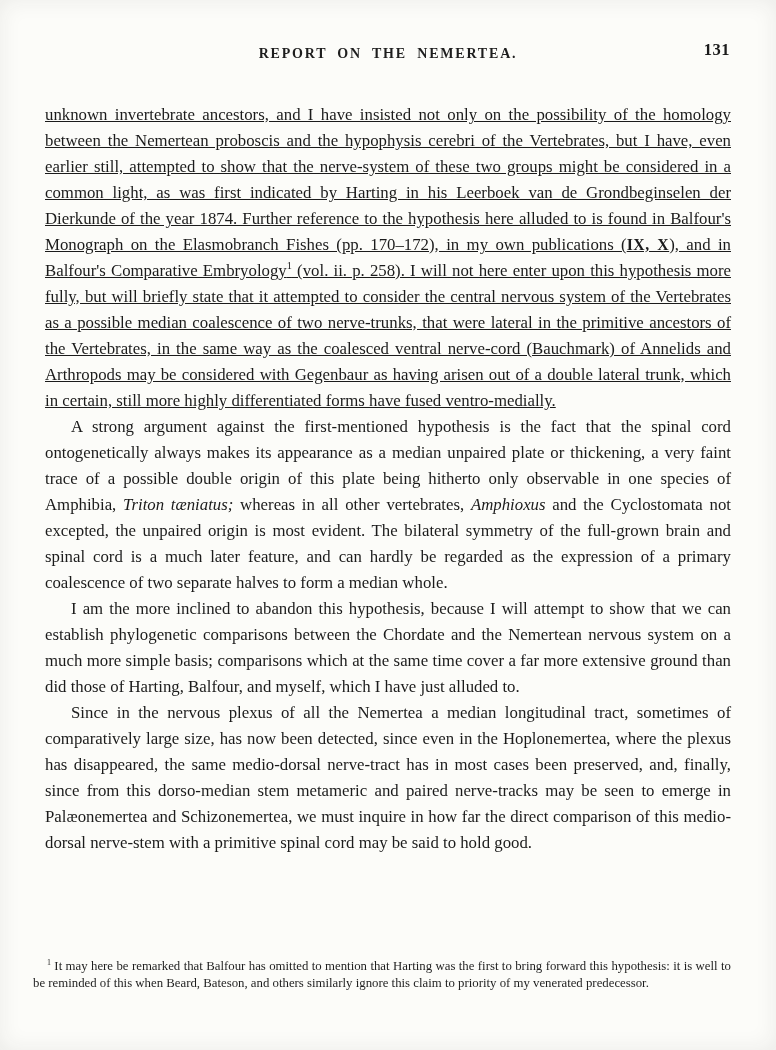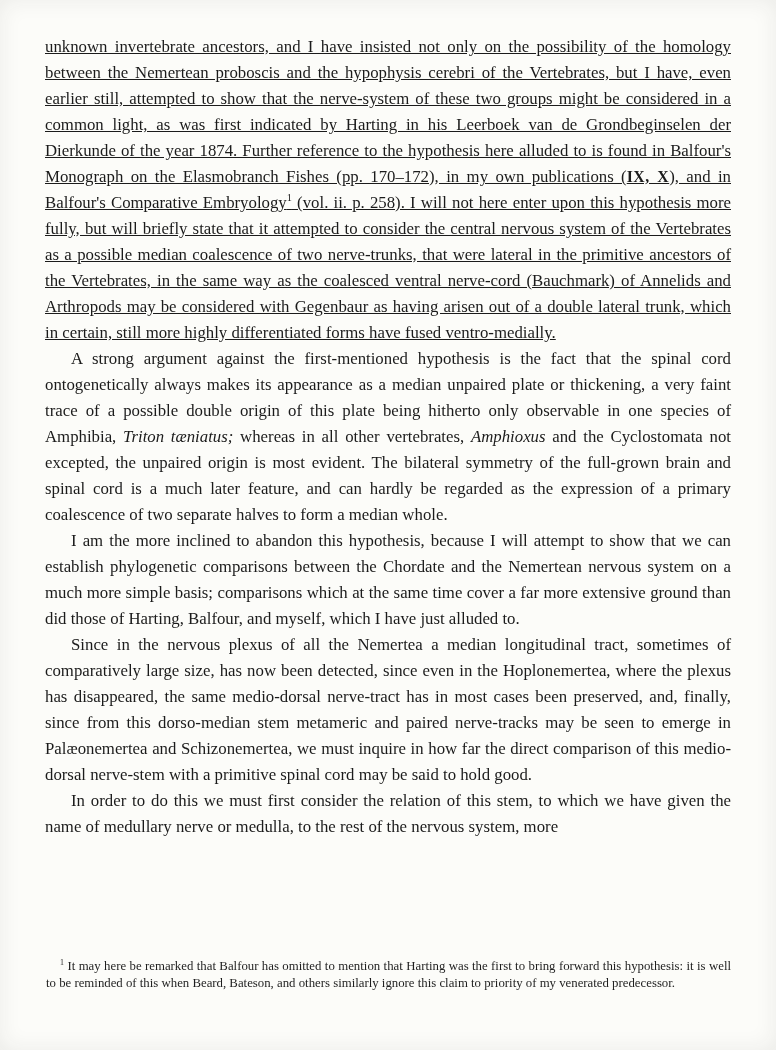--- a/index.html
+++ b/index.html
@@ -42,47 +42,50 @@
     line-height: 26px;
     text-align: justify;
   }
   .para { margin: 0; text-indent: 26px; }
   .para.no-indent { text-indent: 0; text-decoration: underline; }
   .italic { font-style: italic; }
   .sc { font-weight: bold; font-size: 0.94em; letter-spacing: 0.5px; }
   sup { font-size: 0.62em; line-height: 0; vertical-align: super; }
   .footnote {
     position: absolute;
-    left: 46px;
+    left: 33px;
     right: 45px;
     bottom: 58px;
     font-size: 12.8px;
     line-height: 17px;
     text-align: justify;
     color: #1e1e1e;
   }
   .footnote p { margin: 0; text-indent: 14px; }
 </style>
 </head>
 <body>
 
 <div class="page">
 
+  <header class="page-header">
+    <div class="running-title">REPORT ON THE NEMERTEA.</div>
+    <div class="page-number">131</div>
+  </header>
 
   <main class="body-text">
 
     <p class="para no-indent"><span>unknown invertebrate ancestors, and I have insisted not only on the possibility of the homology between the Nemertean proboscis and the hypophysis cerebri of the Vertebrates, but I have, even earlier still, attempted to show that the nerve-system of these two groups might be considered in a common light, as was first indicated by Harting in his Leerboek van de Grondbeginselen der Dierkunde of the year 1874. Further reference to the hypothesis here alluded to is found in Balfour's Monograph on the Elasmobranch Fishes (pp. 170–172), in my own publications (</span><span class="sc">IX, X</span><span>), and in Balfour's Comparative Embryology</span><sup>1</sup><span> (vol. ii. p. 258). I will not here enter upon this hypothesis more fully, but will briefly state that it attempted to consider the central nervous system of the Vertebrates as a possible median coalescence of two nerve-trunks, that were lateral in the primitive ancestors of the Vertebrates, in the same way as the coalesced ventral nerve-cord (Bauchmark) of Annelids and Arthropods may be considered with Gegenbaur as having arisen out of a double lateral trunk, which in certain, still more highly differentiated forms have fused ventro-medially.</span></p>
 
     <p class="para"><span>A strong argument against the first-mentioned hypothesis is the fact that the spinal cord ontogenetically always makes its appearance as a median unpaired plate or thickening, a very faint trace of a possible double origin of this plate being hitherto only observable in one species of Amphibia, </span><span class="italic">Triton tæniatus;</span><span> whereas in all other vertebrates, </span><span class="italic">Amphioxus</span><span> and the Cyclostomata not excepted, the unpaired origin is most evident. The bilateral symmetry of the full-grown brain and spinal cord is a much later feature, and can hardly be regarded as the expression of a primary coalescence of two separate halves to form a median whole.</span></p>
 
     <p class="para"><span>I am the more inclined to abandon this hypothesis, because I will attempt to show that we can establish phylogenetic comparisons between the Chordate and the Nemertean nervous system on a much more simple basis; comparisons which at the same time cover a far more extensive ground than did those of Harting, Balfour, and myself, which I have just alluded to.</span></p>
 
     <p class="para"><span>Since in the nervous plexus of all the Nemertea a median longitudinal tract, sometimes of comparatively large size, has now been detected, since even in the Hoplonemertea, where the plexus has disappeared, the same medio-dorsal nerve-tract has in most cases been preserved, and, finally, since from this dorso-median stem metameric and paired nerve-tracks may be seen to emerge in Palæonemertea and Schizonemertea, we must inquire in how far the direct comparison of this medio-dorsal nerve-stem with a primitive spinal cord may be said to hold good.</span></p>
 
-    <p class="para"><span>In order to do this we must first consider the relation of this stem, to which we have given the name of medullary nerve or medulla, to the rest of the nervous system, more</span></p>
 
   </main>
 
   <footer class="footnote">
     <p><sup>1</sup><span> It may here be remarked that Balfour has omitted to mention that Harting was the first to bring forward this hypothesis: it is well to be reminded of this when Beard, Bateson, and others similarly ignore this claim to priority of my venerated predecessor.</span></p>
   </footer>
 
 </div>
 
 </body></html>

